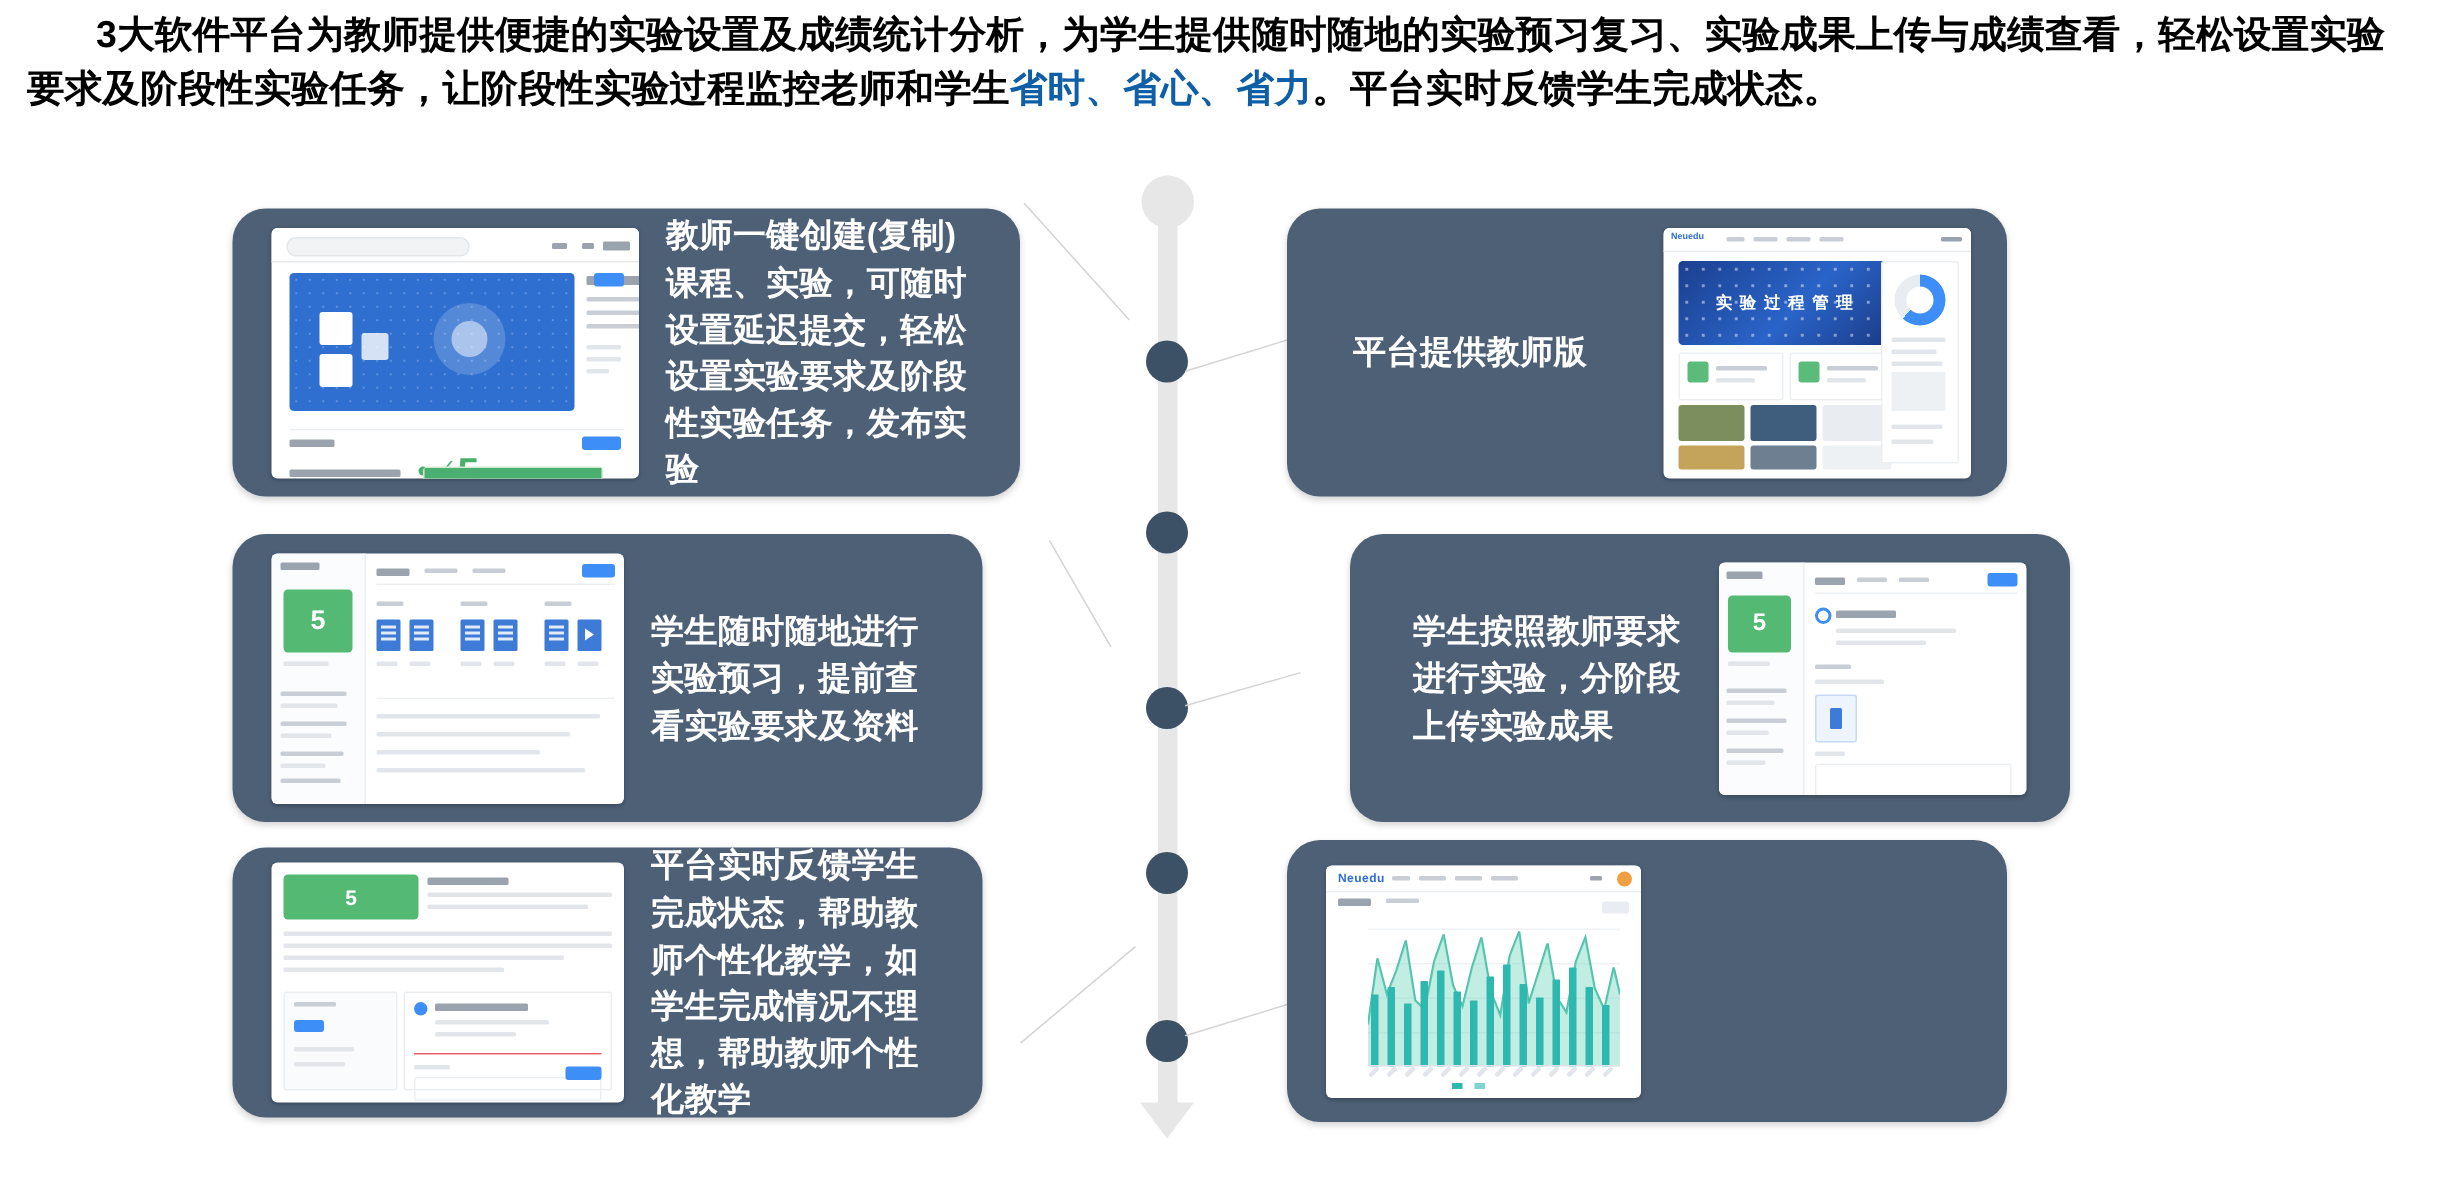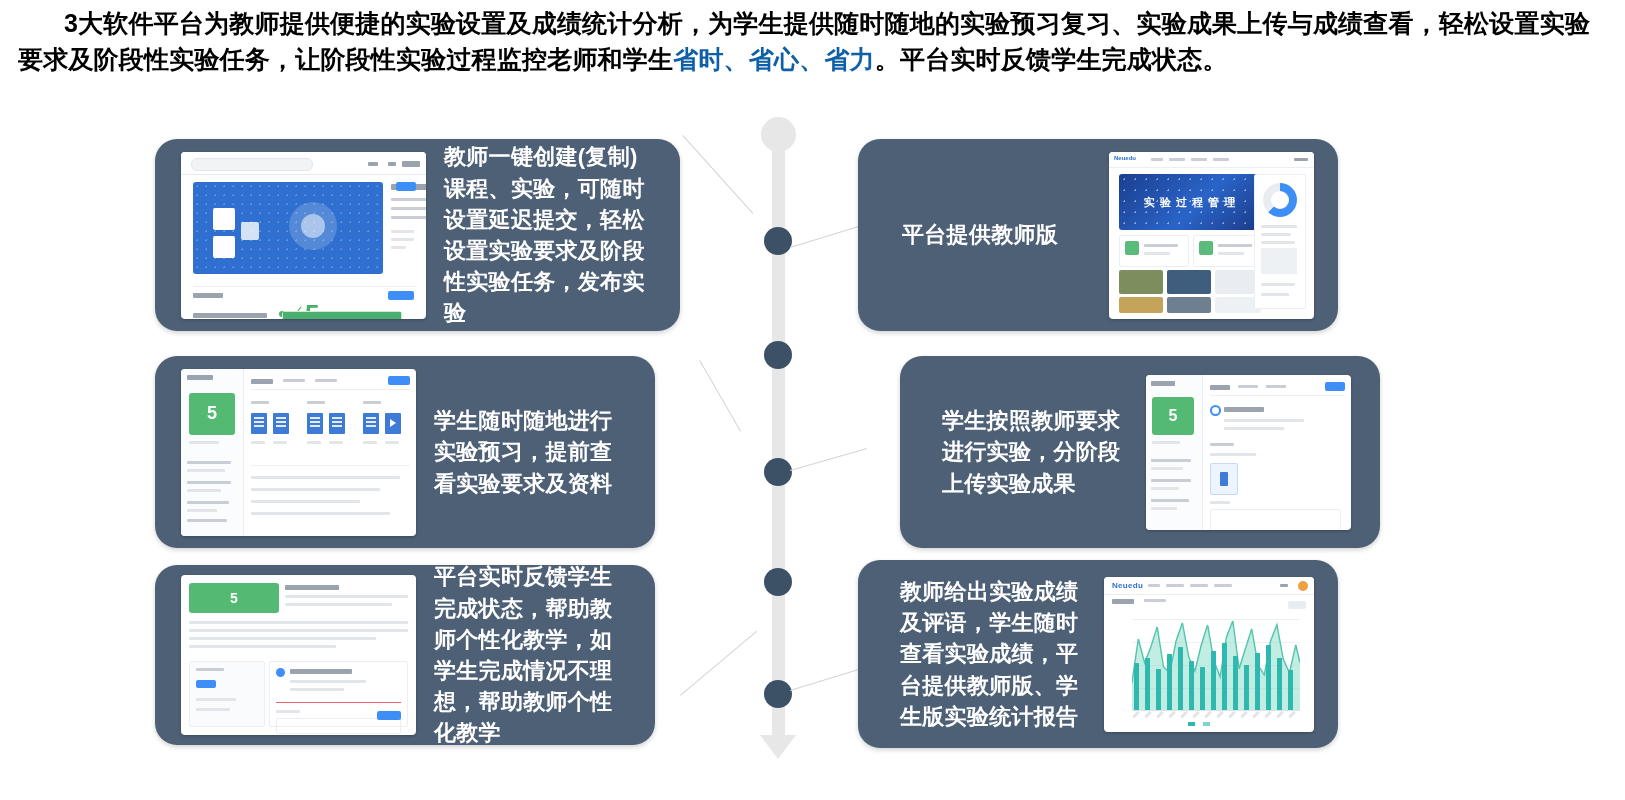--- a/index.html
+++ b/index.html
@@ -392,21 +392,20 @@
       <div class="txtline light" style="left:6px; top:48px; width:24px;"></div>
       <div style="position:absolute; left:6px; top:56px; right:6px; height:14px; border:1px solid #eceff2; border-radius:2px;"></div>
 
       <div class="s5-btn" style="right:6px; bottom:6px; width:24px; height:9px;"></div>
     </div>
   </div>
   <div class="card-text" style="width:185px;">平台实时反馈学生完成状态，帮助教师个性化教学，如学生完成情况不理想，帮助教师个性化教学</div>
 </div>
 
 <div class="card right" style="left:858px; top:560px; width:480px; height:188px;">
-  <div class="card-text" style="width:190px; padding-left:16px;">教师给出实验成绩及评语，学生随时查看实验成绩，平台提供教师版、学生版实验统计报告</div>
   <div class="shot" style="width:210px; height:155px;">
     <div class="s6-top">
       <div class="s6-logo">Neuedu</div>
       <div class="txtline" style="left:44px; top:7px; width:12px;"></div>
       <div class="txtline" style="left:62px; top:7px; width:18px;"></div>
       <div class="txtline" style="left:86px; top:7px; width:18px;"></div>
       <div class="txtline" style="left:110px; top:7px; width:18px;"></div>
       <div class="txtline dark" style="right:26px; top:7px; width:8px;"></div>
       <div style="position:absolute; right:6px; top:4px; width:10px; height:10px; border-radius:50%; background:#f0a040;"></div>
     </div>

